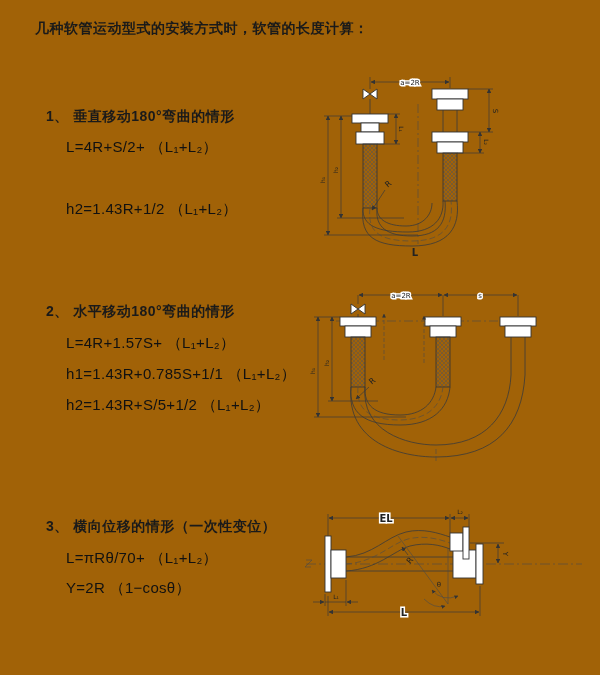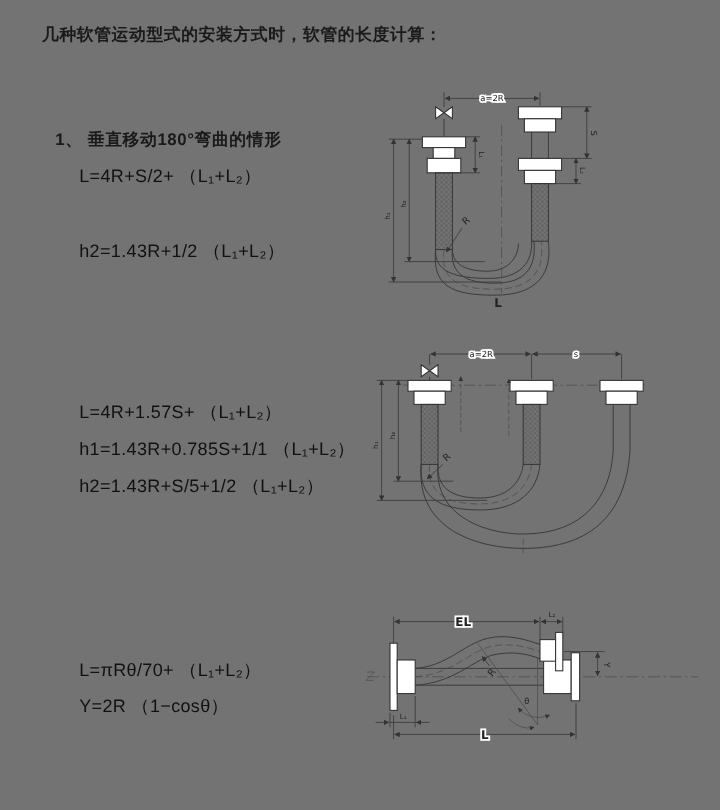--- a/index.html
+++ b/index.html
@@ -1,19 +1,19 @@
 <!DOCTYPE html>
 <html><head>
 <meta charset="utf-8">
 <style>
   html,body{margin:0;padding:0;background:#e8e8e8;}
   .page{
     position:relative;
     width:600px;height:675px;
-    background:#737373;
+    background:#a16207;
     font-family:"Liberation Sans","DejaVu Sans",sans-serif;
     color:#1a1a1a;
     overflow:hidden;
     margin:0 auto;
     box-shadow:0 0 2px rgba(0,0,0,.25);
   }
   .doc-title{
     position:absolute;left:35px;top:20px;
     font-size:14px;font-weight:bold;letter-spacing:.5px;
   }
@@ -47,24 +47,26 @@
 <body>
 
 <div class="page">
 
   <div class="doc-title">几种软管运动型式的安装方式时，软管的长度计算：</div>
 
   <div class="sec-heading" id="h1">1、 垂直移动180°弯曲的情形</div>
   <div class="formula" id="f1a">L=4R+S/2+ （L₁+L₂）</div>
   <div class="formula" id="f1c">h2=1.43R+1/2 （L₁+L₂）</div>
 
+  <div class="sec-heading" id="h2">2、 水平移动180°弯曲的情形</div>
   <div class="formula" id="f2a">L=4R+1.57S+ （L₁+L₂）</div>
   <div class="formula" id="f2b">h1=1.43R+0.785S+1/1 （L₁+L₂）</div>
   <div class="formula" id="f2c">h2=1.43R+S/5+1/2 （L₁+L₂）</div>
 
+  <div class="sec-heading" id="h3">3、 横向位移的情形（一次性变位）</div>
   <div class="formula" id="f3a">L=πRθ/70+ （L₁+L₂）</div>
   <div class="formula" id="f3b">Y=2R （1−cosθ）</div>
 
   <svg id="svg1" class="diagram" width="290" height="192" viewBox="0 0 290 192">
     <defs>
       <marker id="arr1" viewBox="0 0 10 10" refX="9" refY="5" markerWidth="6.5" markerHeight="6.5" orient="auto-start-reverse">
         <path d="M0,0 L10,5 L0,10 z" fill="#333"></path>
       </marker>
       <pattern id="hatch1" width="4" height="4" patternUnits="userSpaceOnUse">
         <path d="M0,4 L4,0 M0,0 L4,4" stroke="#555" stroke-width="0.5"></path>

